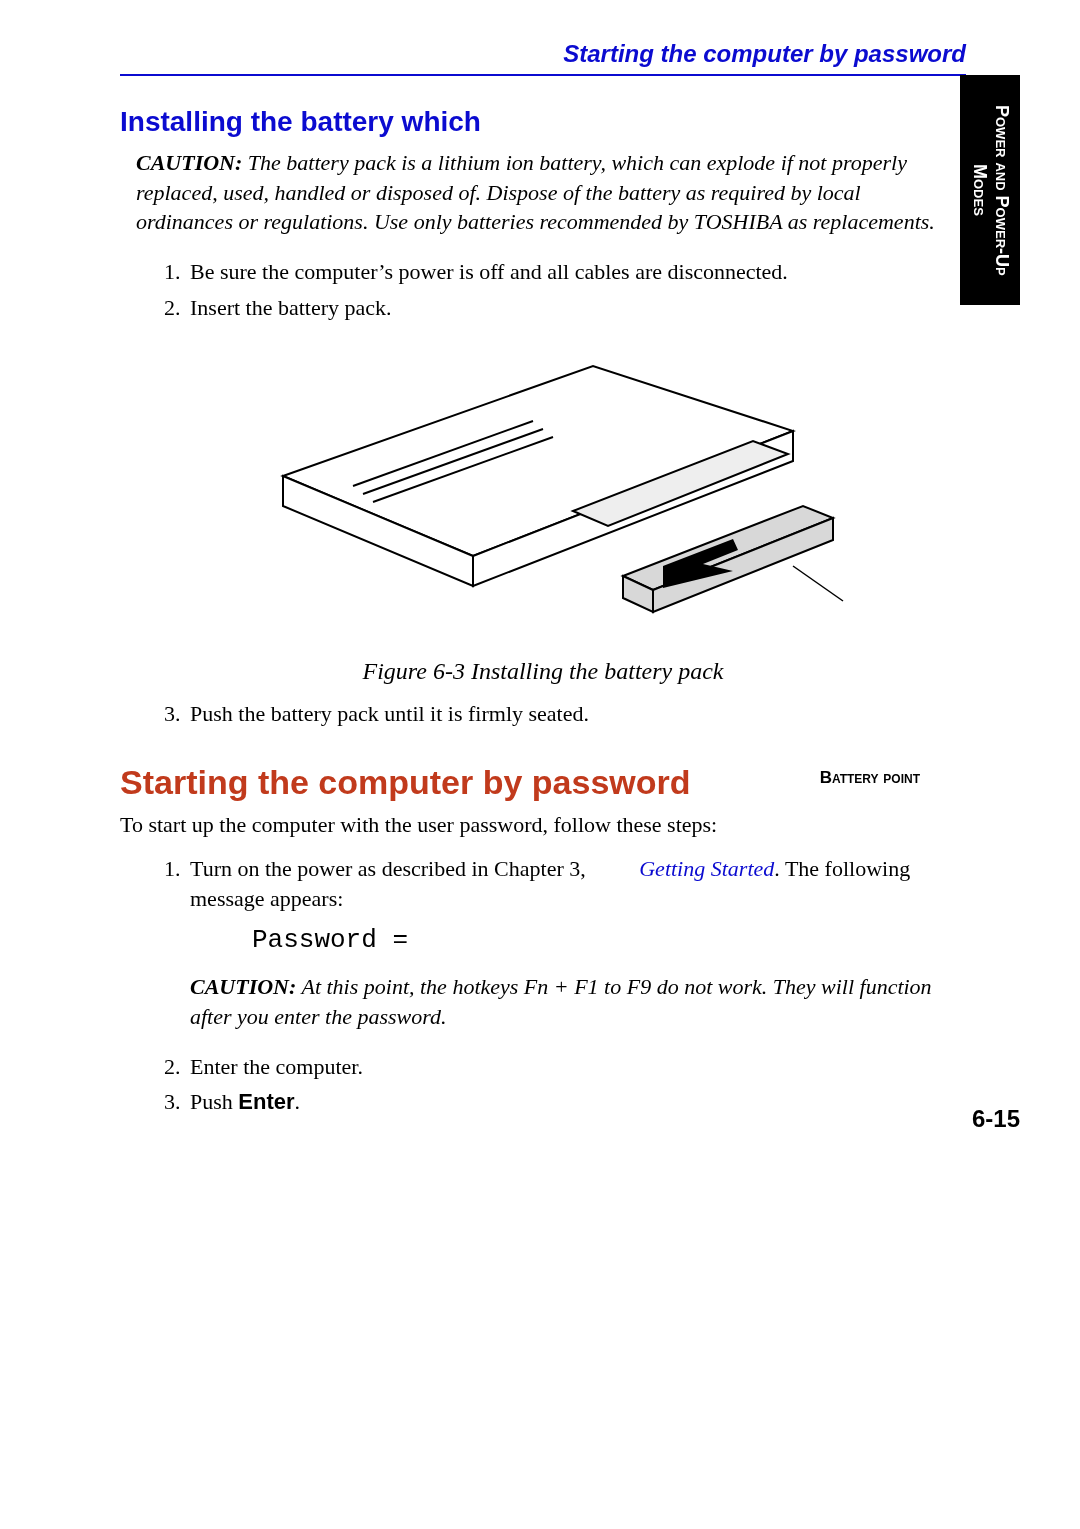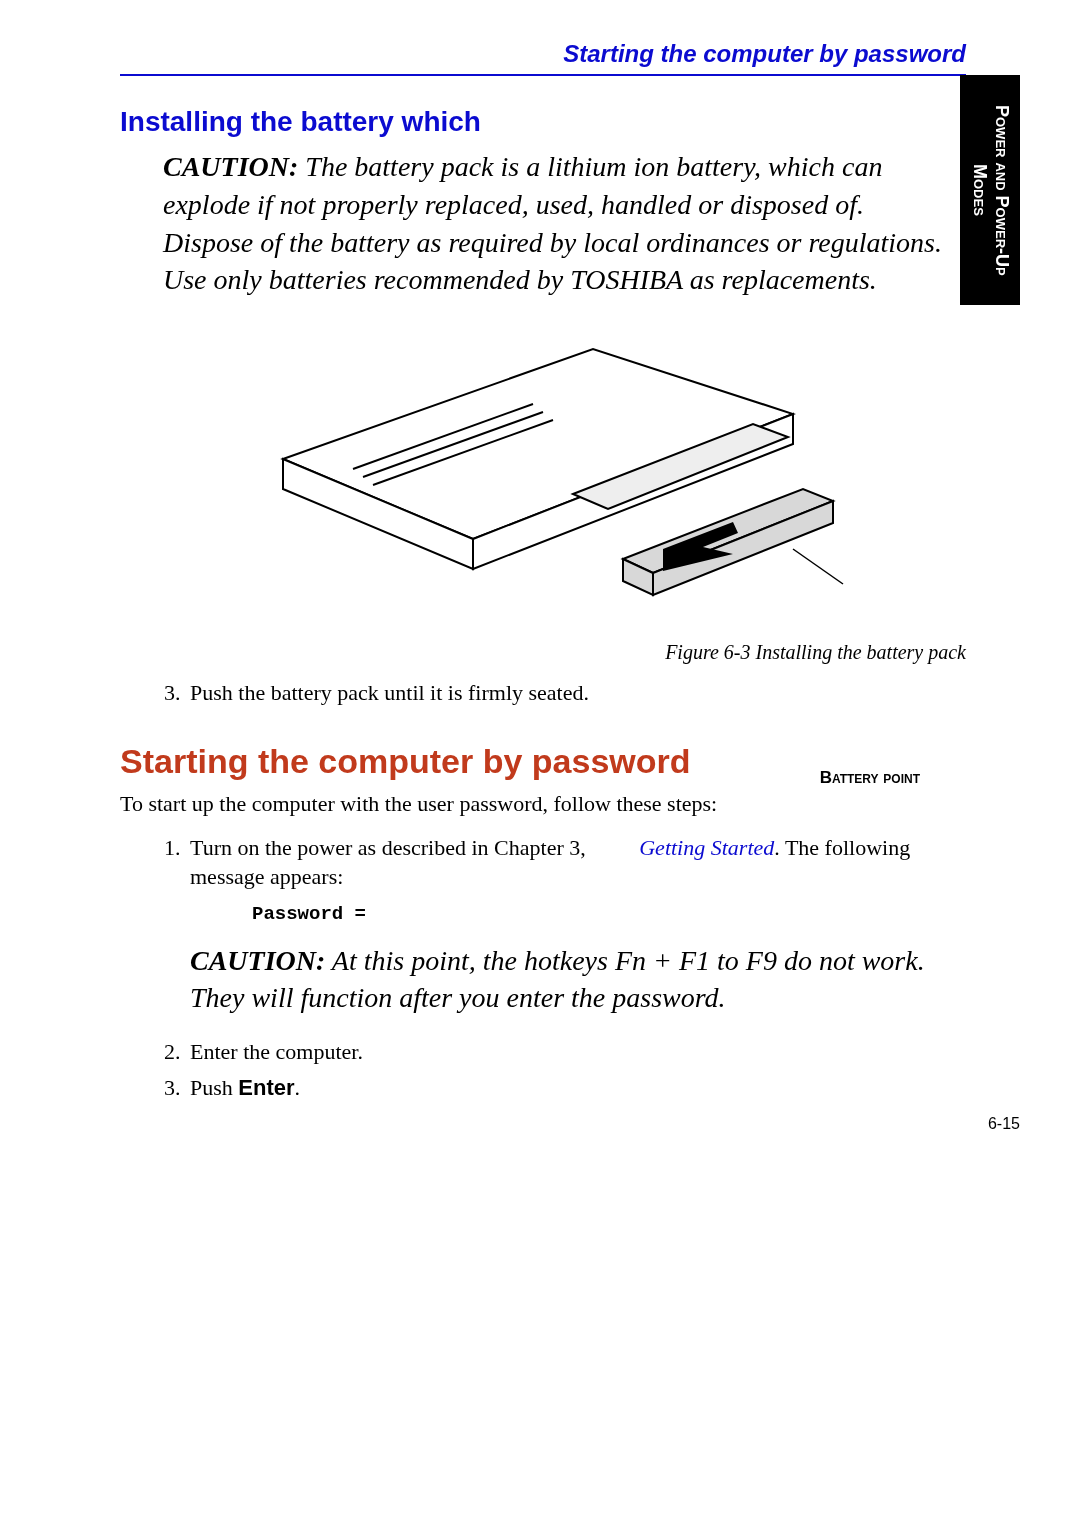--- a/index.html
+++ b/index.html
@@ -63,23 +63,23 @@
     font-weight: 700;
     margin: 18px 0 10px 0;
   }
   p.body {
     font-size: 22px;
     margin: 6px 0 14px 0;
     line-height: 1.35;
   }
   .caution-block {
     font-style: italic;
-    font-size: 28px;
+    font-size: 22px;
     line-height: 1.35;
-    margin: 6px 0 20px 43px;
+    margin: 6px 0 20px 16px;
     padding-right: 20px;
   }
   .caution-block .lead {
     font-weight: 700;
     font-style: italic;
   }
   ol.steps {
     font-size: 22px;
     line-height: 1.35;
     margin: 0 0 10px 0;
@@ -88,41 +88,41 @@
   ol.steps li {
     margin-bottom: 6px;
     padding-left: 4px;
   }
   .figure-wrap {
     width: 100%;
     text-align: center;
     margin: 14px 0 8px 0;
   }
   .figure-caption {
-    text-align: right;
-    font-style: italic;
-    font-size: 20px;
+    text-align: center;
+    font-style: italic;
+    font-size: 24px;
     margin: 8px 0 14px 0;
   }
   h1.section {
     font-family: Arial, Helvetica, sans-serif;
     color: #c13a1c;
     font-size: 34px;
     font-weight: 700;
     margin: 34px 0 8px 0;
   }
   .link-text {
     color: #0b0bd0;
     font-style: italic;
     margin-left: 48px;
   }
   .code-line {
     font-family: "Courier New", Courier, monospace;
-    font-weight: 700;
-    font-size: 19px;
+    font-weight: 400;
+    font-size: 26px;
     display: block;
     margin: 10px 0 14px 62px;
   }
   .bold-inline {
     font-weight: 700;
     font-family: Arial, Helvetica, sans-serif;
   }
   .figure-label {
     position: absolute;
     right: 160px;
@@ -134,22 +134,22 @@
   }
   .figure-svg {
     width: 620px;
     height: 310px;
   }
   .footer {
     position: absolute;
     bottom: 48px;
     right: 60px;
     font-family: Arial, Helvetica, sans-serif;
-    font-weight: 400;
-    font-size: 16px;
+    font-weight: 700;
+    font-size: 24px;
   }
 </style>
 </head>
 <body>
 
 <div class="page">
 
   <div class="header">Starting the computer by password</div>
   <hr class="header-rule">
 
@@ -157,20 +157,24 @@
 
   <div class="content">
 
     <h2 class="subhead">Installing the battery which</h2>
 
 
     <div class="caution-block">
       <span class="lead">CAUTION:</span><span> The battery pack is a lithium ion battery, which can explode if not properly replaced, used, handled or disposed of. Dispose of the battery as required by local ordinances or regulations. Use only batteries recommended by TOSHIBA as replacements.</span>
     </div>
 
+    <ol class="steps">
+      <li>Be sure the computer’s power is off and all cables are disconnected.</li>
+      <li>Insert the battery pack.</li>
+    </ol>
 
     <div class="figure-wrap">
       <svg class="figure-svg" viewBox="0 0 620 310">
 
         <g stroke="#000" stroke-width="2" fill="#fff">
           <polygon points="50,140 360,30 560,95 240,220"></polygon>
           <polygon points="50,140 240,220 240,250 50,170"></polygon>
           <polygon points="240,220 560,95 560,125 240,250"></polygon>
 
           <line x1="120" y1="150" x2="300" y2="85"></line>

